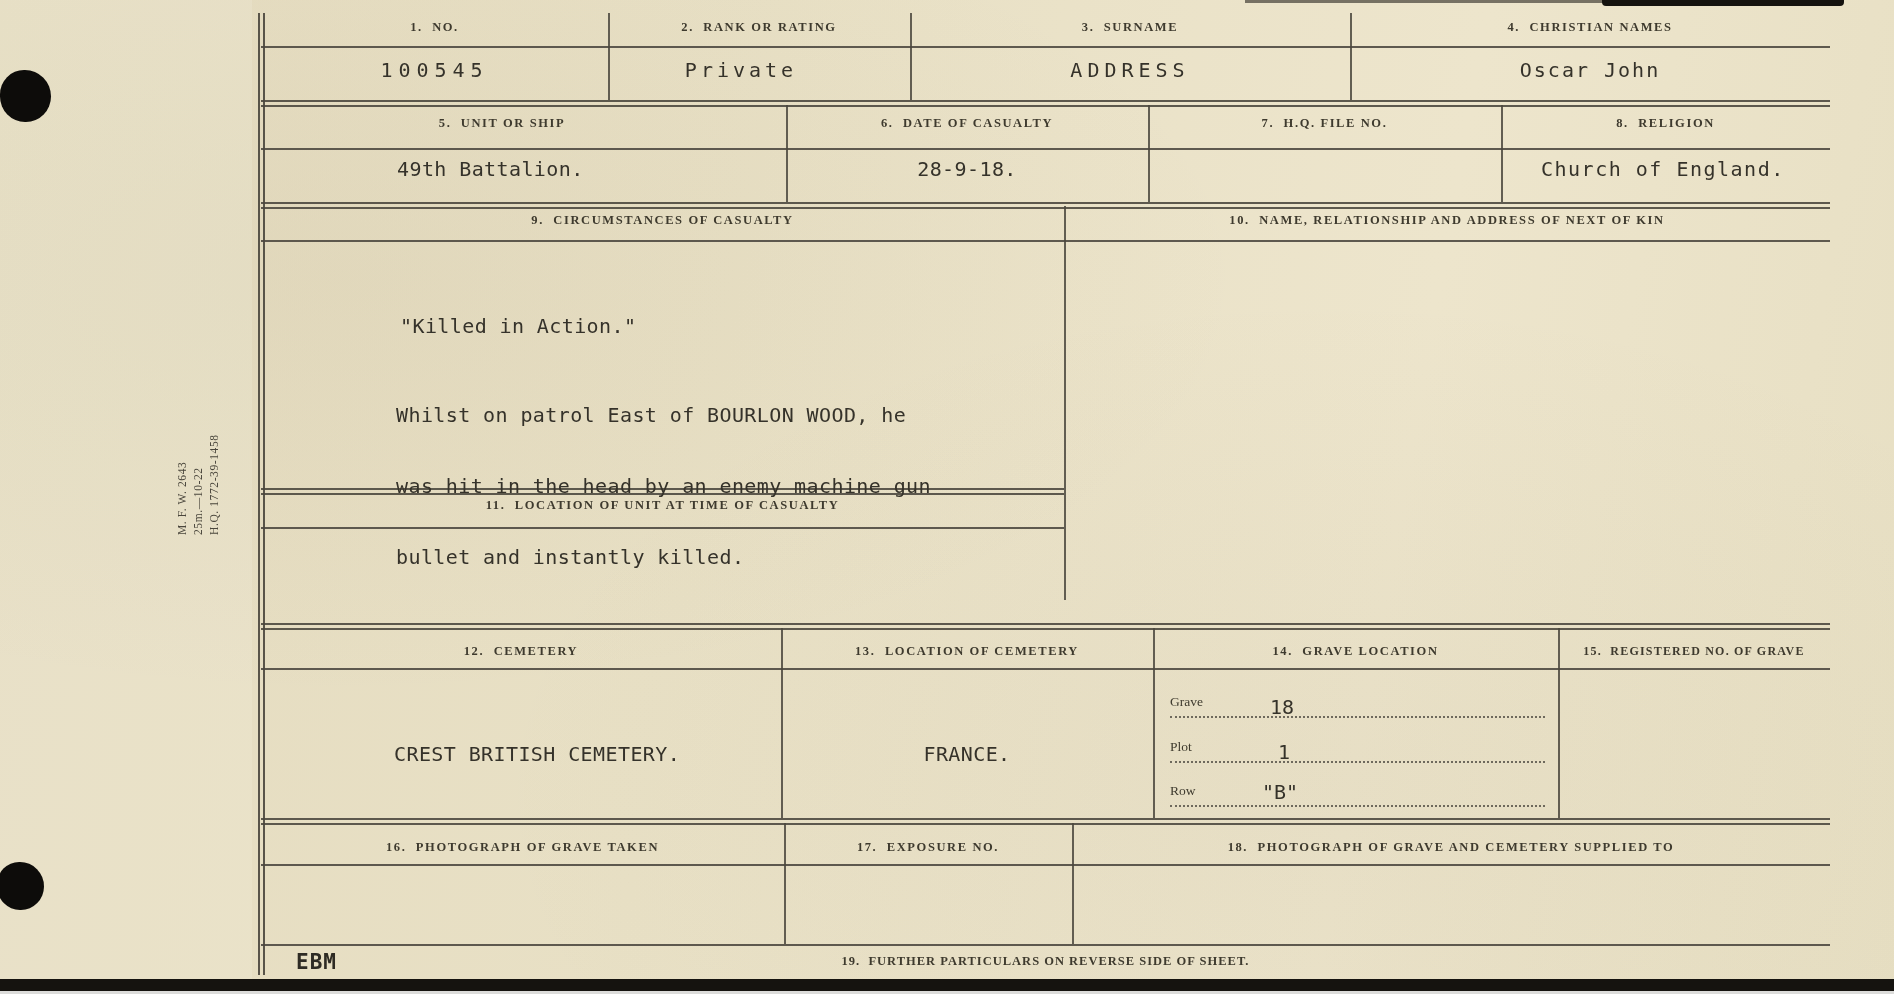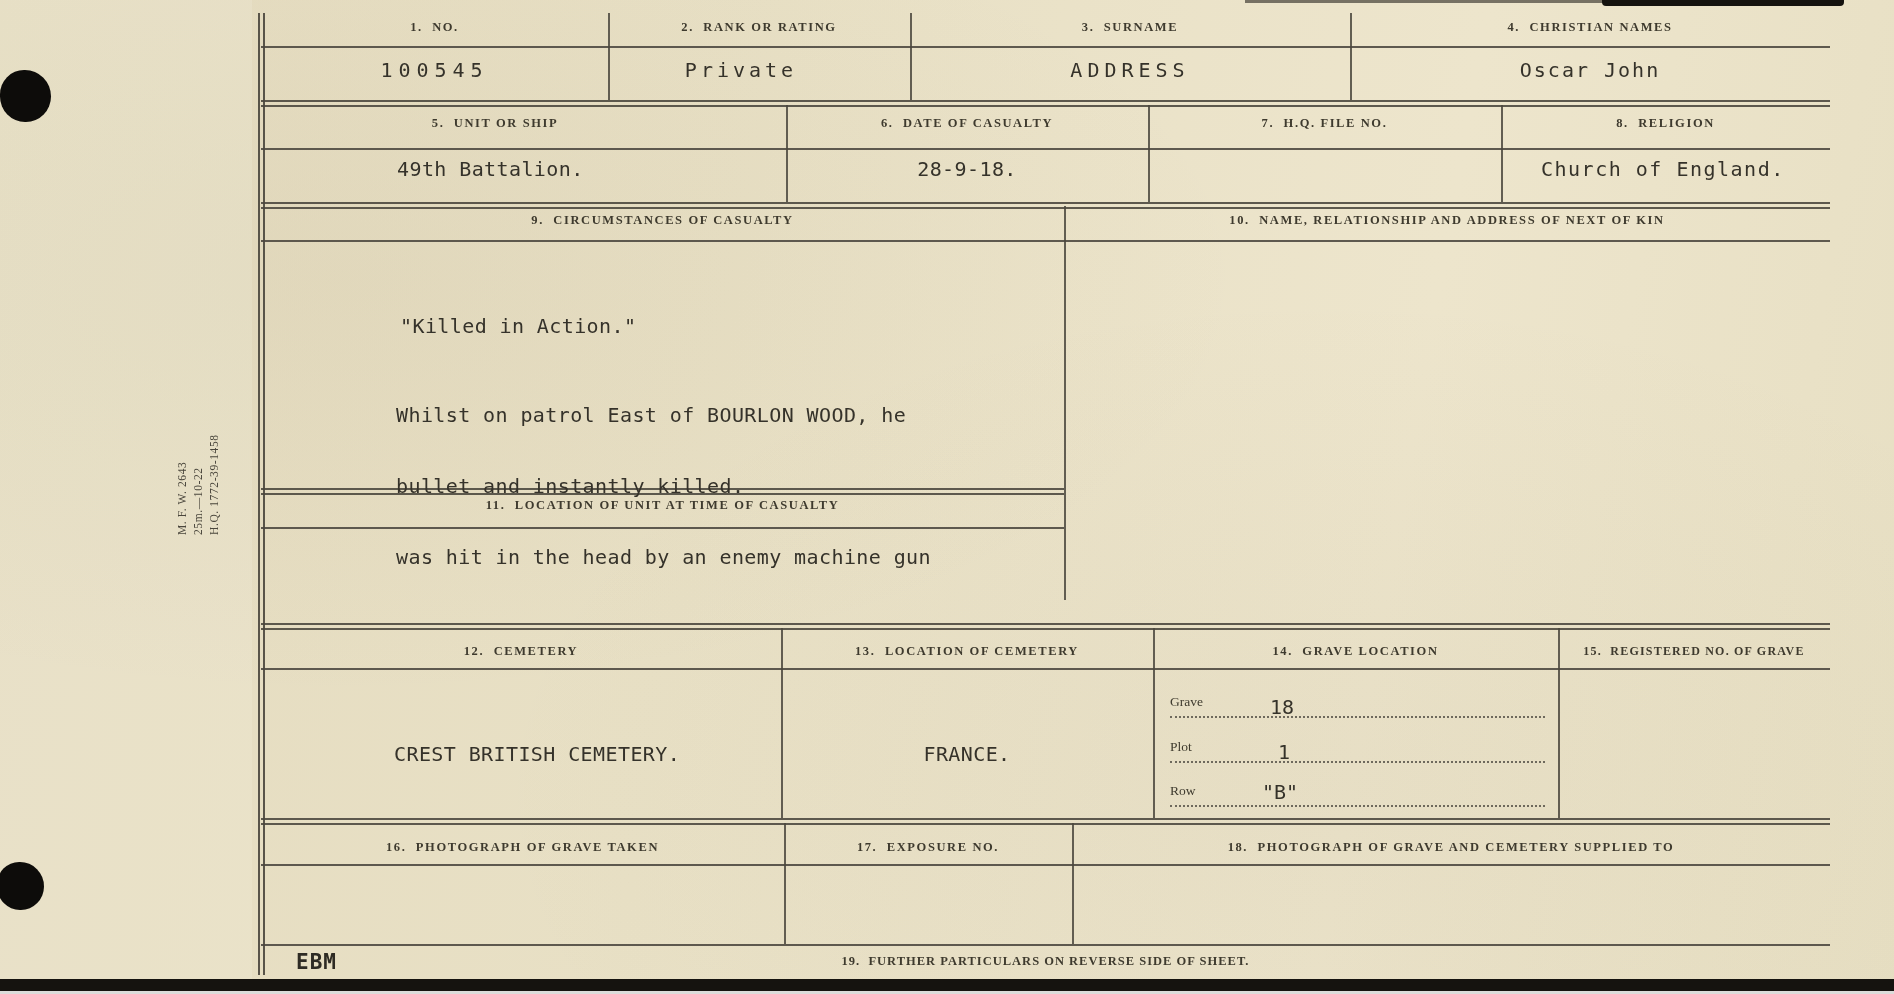--- a/index.html
+++ b/index.html
@@ -95,35 +95,35 @@
 
   <div class="hdr" style="left:261px;top:20px;width:347px;">1.  NO.</div>
   <div class="hdr" style="left:608px;top:20px;width:302px;text-align:center;">2.  RANK OR RATING</div>
   <div class="hdr" style="left:910px;top:20px;width:440px;">3.  SURNAME</div>
   <div class="hdr" style="left:1350px;top:20px;width:480px;">4.  CHRISTIAN NAMES</div>
   <div class="tw center" style="left:261px;top:58px;width:347px;letter-spacing:6px;">100545</div>
   <div class="tw center" style="left:590px;top:58px;width:302px;letter-spacing:4px;">Private</div>
   <div class="tw center" style="left:910px;top:58px;width:440px;letter-spacing:5px;">ADDRESS</div>
   <div class="tw center" style="left:1350px;top:58px;width:480px;letter-spacing:2px;">Oscar John</div>
 
-  <div class="hdr" style="left:254px;top:116px;width:482px;">5.  UNIT OR SHIP</div>
+  <div class="hdr" style="left:261px;top:116px;width:482px;">5.  UNIT OR SHIP</div>
   <div class="hdr" style="left:786px;top:116px;width:362px;">6.  DATE OF CASUALTY</div>
   <div class="hdr" style="left:1148px;top:116px;width:353px;">7.  H.Q. FILE NO.</div>
   <div class="hdr" style="left:1501px;top:116px;width:329px;">8.  RELIGION</div>
   <div class="tw" style="left:397px;top:157px;">49th Battalion.</div>
   <div class="tw center" style="left:786px;top:157px;width:362px;">28-9-18.</div>
   <div class="tw" style="left:1541px;top:157px;letter-spacing:1.5px;">Church of England.</div>
 
   <div class="hdr" style="left:261px;top:213px;width:803px;">9.  CIRCUMSTANCES OF CASUALTY</div>
   <div class="hdr" style="left:1064px;top:213px;width:766px;">10.  NAME, RELATIONSHIP AND ADDRESS OF NEXT OF KIN</div>
   <div class="tw" style="left:400px;top:314px;">"Killed in Action."</div>
   <div class="tw para" style="left:396px;top:356px;">
     <div>Whilst on patrol East of BOURLON WOOD, he</div>
+    <div>was hit in the head by an enemy machine gun</div>
     <div>bullet and instantly killed.</div>
-    <div>was hit in the head by an enemy machine gun</div>
   </div>
 
   <div class="hdr" style="left:261px;top:498px;width:803px;">11.  LOCATION OF UNIT AT TIME OF CASUALTY</div>
 
 
   <div class="hdr" style="left:261px;top:644px;width:520px;">12.  CEMETERY</div>
   <div class="hdr" style="left:781px;top:644px;width:372px;">13.  LOCATION OF CEMETERY</div>
   <div class="hdr" style="left:1153px;top:644px;width:405px;">14.  GRAVE LOCATION</div>
   <div class="hdr sm" style="left:1558px;top:644px;width:272px;">15.  REGISTERED NO. OF GRAVE</div>
   <div class="tw" style="left:394px;top:742px;">CREST BRITISH CEMETERY.</div>

